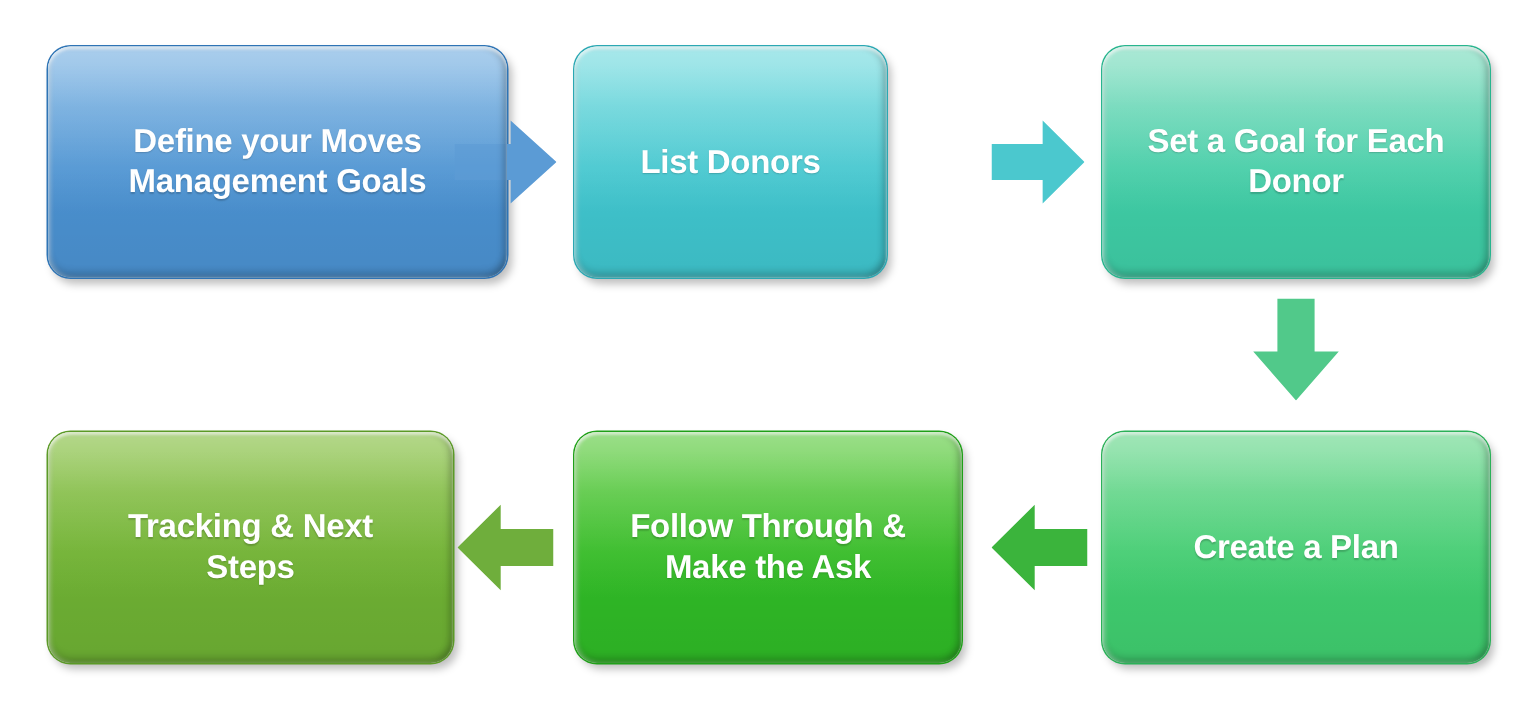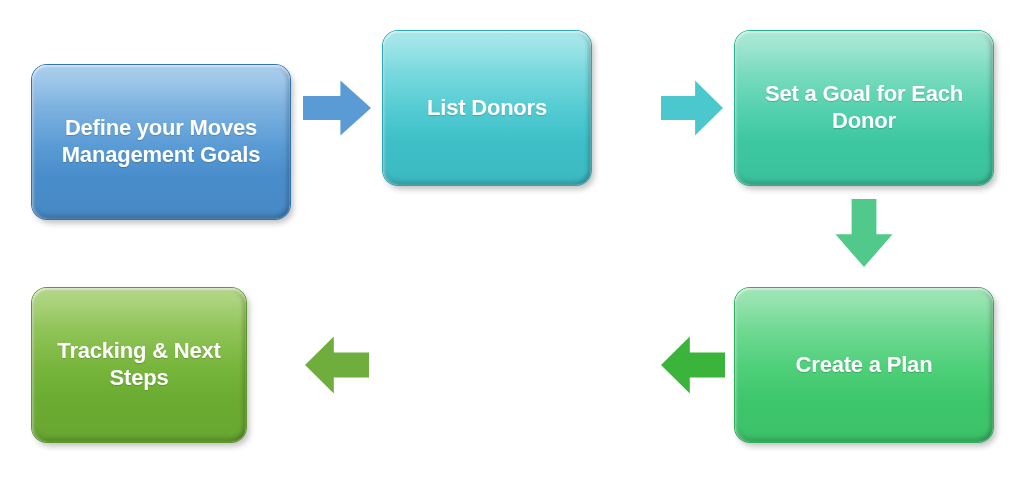--- a/index.html
+++ b/index.html
@@ -71,21 +71,21 @@
   .arrow {
     position: absolute;
   }
   .arrow svg { display: block; }
 </style>
 </head>
 <body>
 
 <div id="canvas">
 
-  <div class="node" style="left: 32px; top: 31px; width: 258px; height: 154px; background: linear-gradient(rgb(127, 181, 227) 0%, rgb(127, 181, 227) 8%, rgb(74, 144, 207) 72%, rgb(74, 144, 207) 100%); box-shadow: rgb(46, 116, 181) 0px 0px 0px 1px, rgba(0, 0, 0, 0.26) 3px 4px 6px; margin-top: 34px;">
+  <div class="node" style="left: 32px; top: 31px; width: 306px; height: 154px; background: linear-gradient(rgb(127, 181, 227) 0%, rgb(127, 181, 227) 8%, rgb(74, 144, 207) 72%, rgb(74, 144, 207) 100%); box-shadow: rgb(46, 116, 181) 0px 0px 0px 1px, rgba(0, 0, 0, 0.26) 3px 4px 6px;">
     <span class="gloss"></span>
     <span class="bevel"></span>
     <span class="node-label">Define your Moves
 Management Goals</span>
   </div>
 
   <div class="node" style="left: 383px; top: 31px; width: 208px; height: 154px; background: linear-gradient(rgb(123, 220, 224) 0%, rgb(123, 220, 224) 8%, rgb(63, 195, 204) 72%, rgb(63, 195, 204) 100%); box-shadow: rgb(43, 168, 179) 0px 0px 0px 1px, rgba(0, 0, 0, 0.26) 3px 4px 6px;">
     <span class="gloss"></span>
     <span class="bevel"></span>
     <span class="node-label">List Donors</span>
@@ -97,22 +97,28 @@
     <span class="node-label">Create a Plan</span>
   </div>
 
   <div class="node" style="left: 735px; top: 31px; width: 258px; height: 154px; background: linear-gradient(rgb(127, 221, 192) 0%, rgb(127, 221, 192) 8%, rgb(62, 203, 164) 72%, rgb(62, 203, 164) 100%); box-shadow: rgb(40, 181, 142) 0px 0px 0px 1px, rgba(0, 0, 0, 0.26) 3px 4px 6px;">
     <span class="gloss"></span>
     <span class="bevel"></span>
     <span class="node-label">Set a Goal for Each
 Donor</span>
   </div>
 
+  <div class="node" style="left: 383px; top: 288px; width: 258px; height: 154px; background: linear-gradient(rgb(103, 206, 76) 0%, rgb(103, 206, 76) 8%, rgb(47, 184, 38) 72%, rgb(47, 184, 38) 100%); box-shadow: rgb(31, 160, 24) 0px 0px 0px 1px, rgba(0, 0, 0, 0.26) 3px 4px 6px;">
+    <span class="gloss"></span>
+    <span class="bevel"></span>
+    <span class="node-label">Follow Through &amp;
+Make the Ask</span>
+  </div>
 
-  <div class="node" style="left: 32px; top: 288px; width: 214px; height: 154px; background: linear-gradient(rgb(141, 195, 78) 0%, rgb(141, 195, 78) 8%, rgb(109, 175, 51) 72%, rgb(109, 175, 51) 100%); box-shadow: rgb(91, 154, 39) 0px 0px 0px 1px, rgba(0, 0, 0, 0.26) 3px 4px 6px;">
+  <div class="node" style="left: 32px; top: 288px; width: 270px; height: 154px; background: linear-gradient(rgb(141, 195, 78) 0%, rgb(141, 195, 78) 8%, rgb(109, 175, 51) 72%, rgb(109, 175, 51) 100%); box-shadow: rgb(91, 154, 39) 0px 0px 0px 1px, rgba(0, 0, 0, 0.26) 3px 4px 6px;">
     <span class="gloss"></span>
     <span class="bevel"></span>
     <span class="node-label">Tracking &amp; Next
 Steps</span>
   </div>
 
   <div class="arrow" style="left: 303px; top: 78px; width: 68px; height: 60px;">
       <svg viewBox="0 0 100 100" width="68" height="60" preserveAspectRatio="none">
         <path d="M0,30 L55,30 L55,4 L100,50 L55,96 L55,70 L0,70 Z" fill="#5B9BD5"></path>
       </svg>

